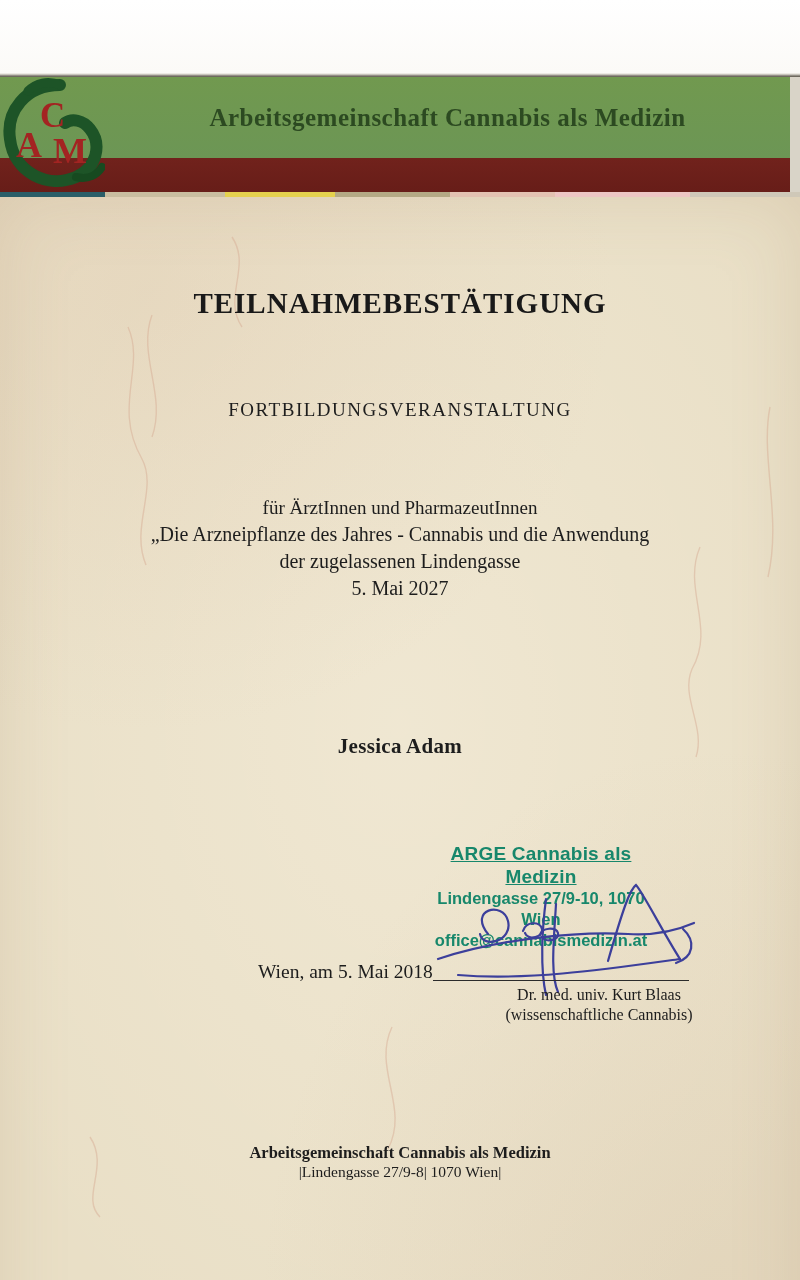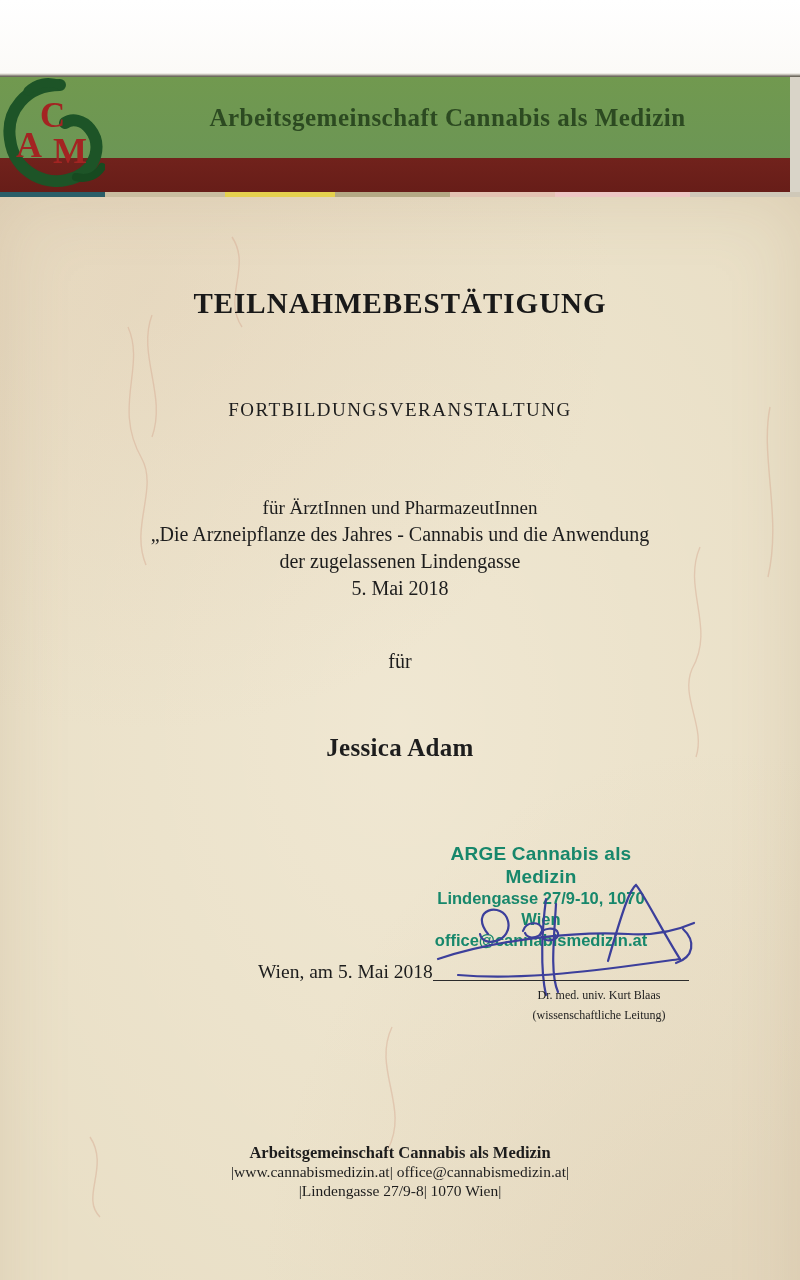--- a/index.html
+++ b/index.html
@@ -29,36 +29,36 @@
     box-shadow:inset 0 0 70px rgba(160,130,95,.18);}
   .veins{position:absolute;left:0;top:0;width:800px;height:1035px;pointer-events:none;}
 
   .abs{position:absolute;left:0;width:100%;text-align:center;}
   .cert-title{top:90px;font-size:29px;font-weight:bold;letter-spacing:1px;color:#191919;}
   .cert-subtitle{top:202px;font-size:19px;letter-spacing:1.5px;}
   .course{top:297px;line-height:27px;font-size:20px;}
   .course .small{font-size:19px;}
   .course .b{font-weight:normal;}
   .for-block{top:452px;font-size:20px;line-height:25px;}
-  .recipient{top:537px;font-size:25px;font-weight:bold;letter-spacing:.3px;font-family:Liberation Serif, serif;}
+  .recipient{top:537px;font-size:21px;font-weight:bold;letter-spacing:.3px;font-family:Liberation Serif, serif;}
 
   .stamp{position:absolute;top:645px;left:424px;width:234px;text-align:center;
          font-family:"Liberation Sans",sans-serif;color:#17876b;}
-  .stamp .l1{font-size:19px;line-height:23px;font-weight:bold;letter-spacing:.2px;}
+  .stamp .l1{font-size:19px;line-height:23px;font-weight:bold;letter-spacing:.2px;text-decoration:underline;}
   .stamp .l2,.stamp .l3{font-size:16.5px;line-height:21px;font-weight:bold;}
 
   .signature-svg{position:absolute;left:428px;top:682px;width:278px;height:122px;}
 
   .date-row{position:absolute;top:763px;left:258px;display:flex;align-items:flex-end;
             font-size:19.5px;justify-content:center;}
   .uline{display:inline-block;width:256px;border-bottom:1.5px solid #2b2b2b;
          height:1em;margin-bottom:2px;}
 
   .signer{position:absolute;top:788px;left:503px;width:192px;text-align:center;
-          font-size:12px;line-height:20px;}
+          font-size:16px;line-height:20px;}
 
   .footer{position:absolute;top:946px;left:0;width:100%;text-align:center;
           font-size:15.5px;line-height:19px;}
   .footer .f1{font-size:16.5px;font-weight:bold;}
 
   .bottom-white{height:48px;background:#ffffff;}
 </style>
 </head>
 <body>
 
@@ -107,25 +107,24 @@
     </svg>
 
     <div class="abs cert-title">TEILNAHMEBESTÄTIGUNG</div>
 
     <div class="abs cert-subtitle">FORTBILDUNGSVERANSTALTUNG</div>
 
     <div class="abs course">
       <div class="small">für ÄrztInnen und PharmazeutInnen</div>
       <div class="b">„Die Arzneipflanze des Jahres - Cannabis und die Anwendung</div>
       <div class="b">der zugelassenen Lindengasse</div>
-      <div>5. Mai 2018</div>
+      <div>5. Mai 2027</div>
     </div>
 
     <div class="abs for-block">
-      <div>für</div>
     </div>
 
     <div class="abs recipient">Jessica Adam</div>
 
     <div class="stamp">
       <div class="l1">ARGE Cannabis als Medizin</div>
       <div class="l2">Lindengasse 27/9-10, 1070 Wien</div>
       <div class="l3">office@cannabismedizin.at</div>
     </div>
 
@@ -143,25 +142,24 @@
       </g>
     </svg>
 
     <div class="date-row">
       <span>Wien, am 5. Mai 2018</span>
       <span class="uline"></span>
     </div>
 
     <div class="signer">
       <div>Dr. med. univ. Kurt Blaas</div>
-      <div>(wissenschaftliche Leitung)</div>
+      <div>(wissenschaftliche Cannabis)</div>
     </div>
 
     <div class="footer">
       <div class="f1">Arbeitsgemeinschaft Cannabis als Medizin</div>
-      <div>|www.cannabismedizin.at| office@cannabismedizin.at|</div>
       <div>|Lindengasse 27/9-8| 1070 Wien|</div>
     </div>
 
   </div>
 
   <div class="bottom-white"></div>
 </div>
 
 </body></html>

